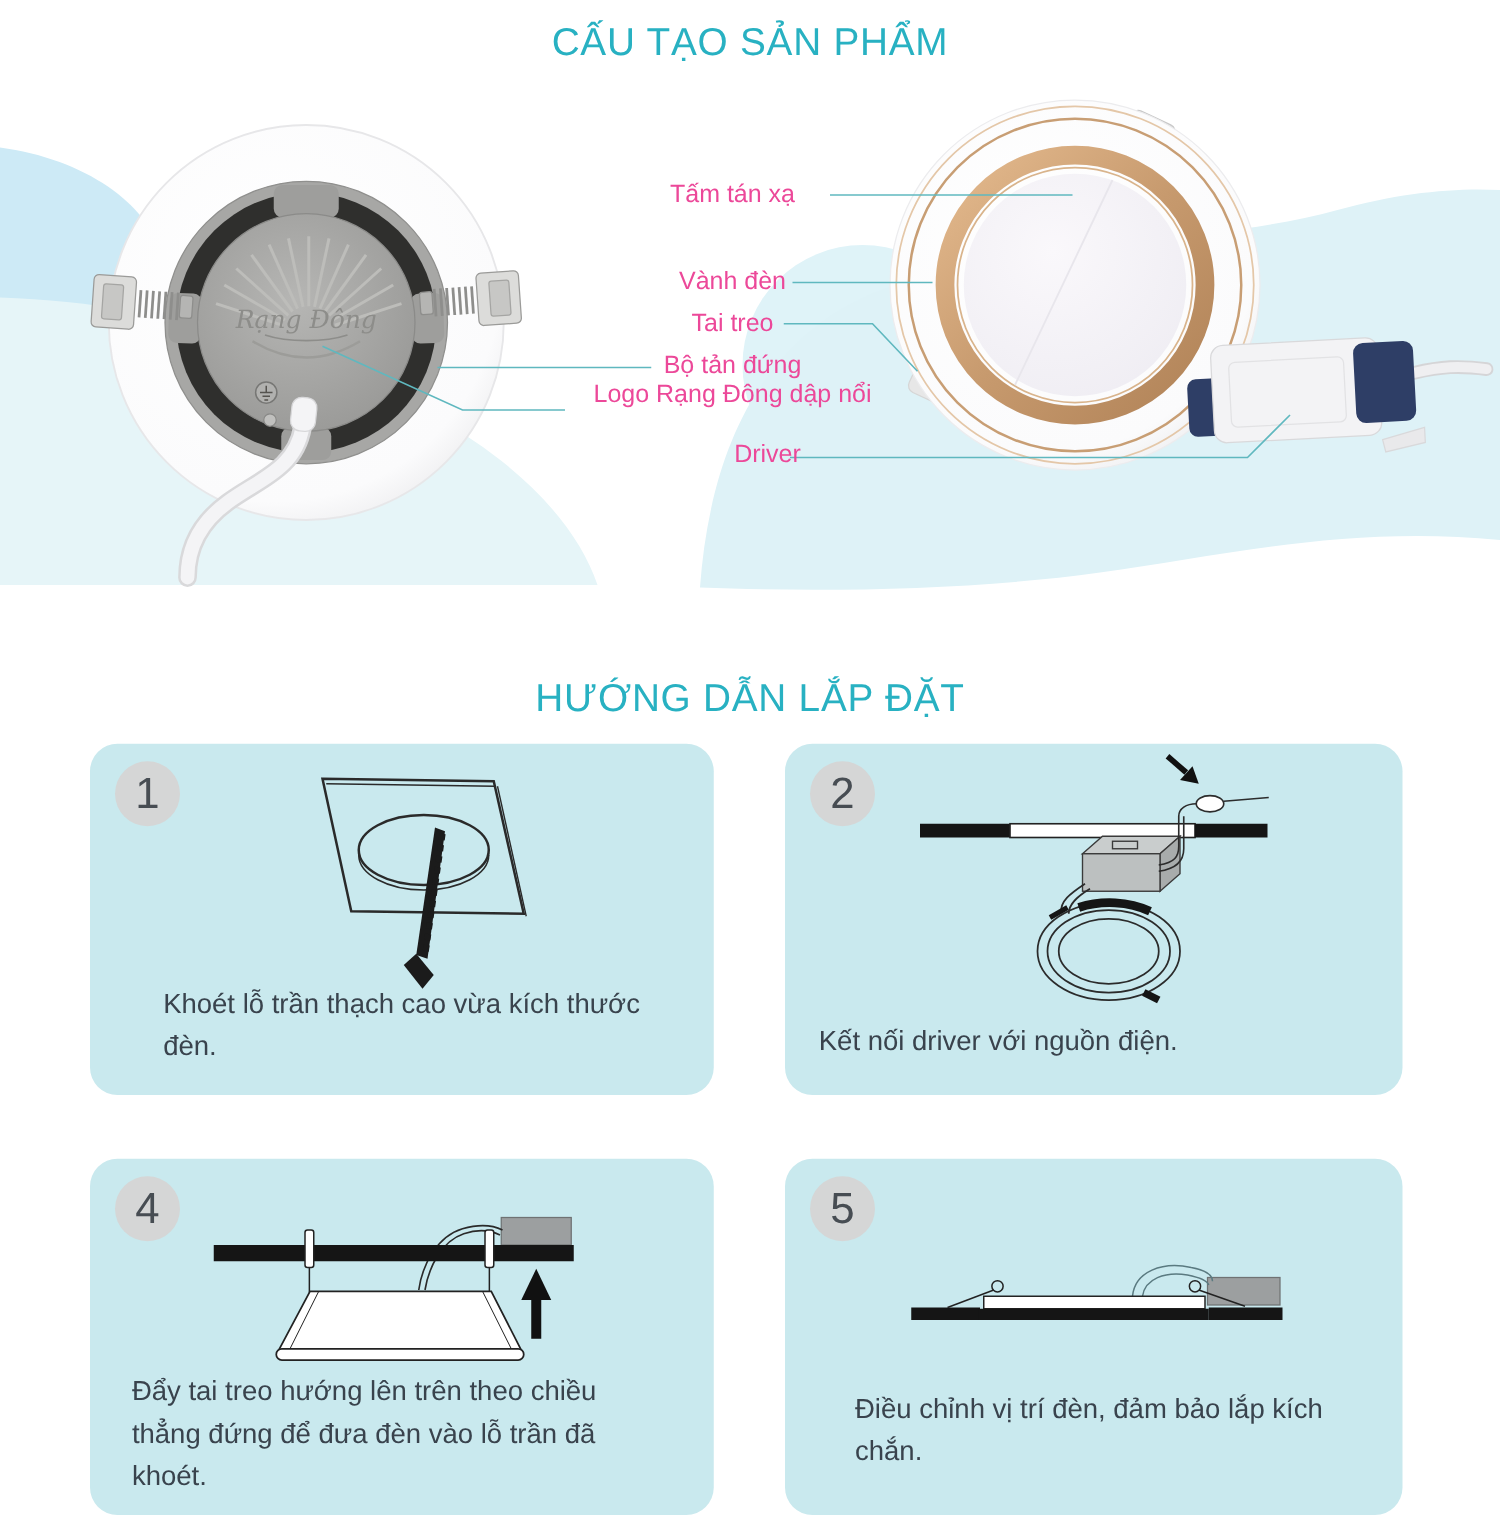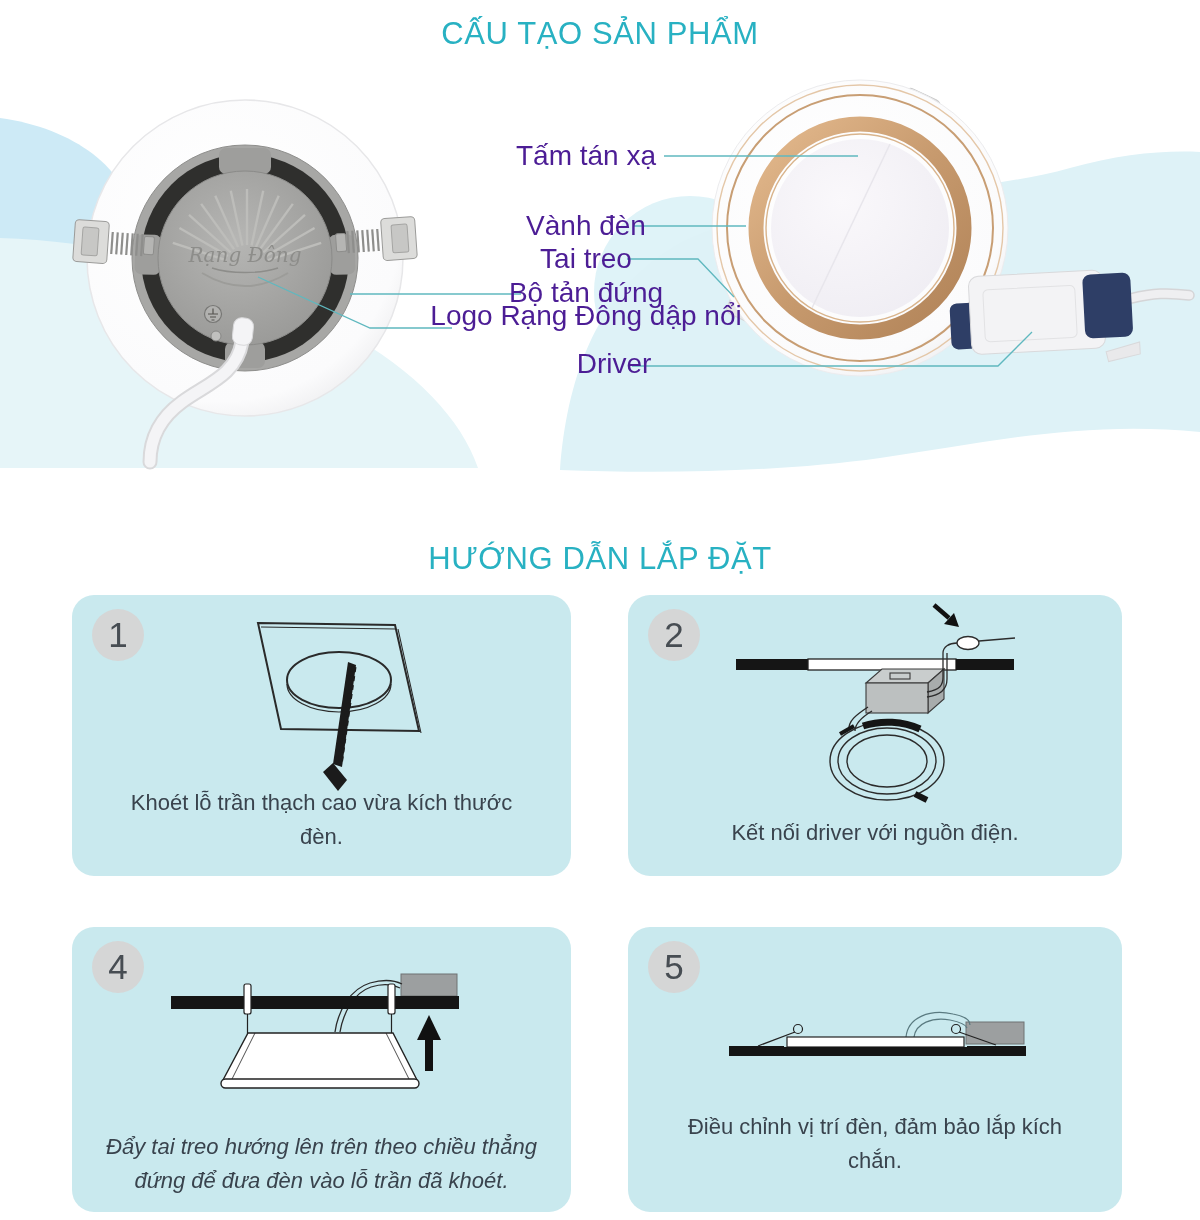--- a/index.html
+++ b/index.html
@@ -4,35 +4,35 @@
 <style>
   html,body{margin:0;padding:0;background:#fff;}
   .page{position:relative;width:1200px;height:1220px;background:#fff;overflow:hidden;
         font-family:"Liberation Sans","DejaVu Sans",sans-serif;}
   .sec-title{position:absolute;left:0;width:100%;text-align:center;color:#28b1c2;
              font-size:31px;font-weight:400;letter-spacing:.6px;}
   #title1{top:16px;}
   #title2{top:541px;}
   .bg-svg,.products-svg{position:absolute;left:0;top:0;}
   .part-label{position:absolute;transform:translate(-50%,-50%);white-space:nowrap;
-              color:#4c1d95;font-size:28px;}
+              color:#ec4899;font-size:20px;}
   .card{position:absolute;background:#c9e9ee;border-radius:22px;}
   #card1{left:72px;top:595px;width:499px;height:281px;}
   #card2{left:628px;top:595px;width:494px;height:281px;}
   #card4{left:72px;top:927px;width:499px;height:285px;}
   #card5{left:628px;top:927px;width:494px;height:285px;}
   .badge{position:absolute;left:20px;top:14px;width:52px;height:52px;border-radius:50%;
          background:#d5d6d6;color:#474d53;font-size:35px;font-weight:400;
          display:flex;align-items:center;justify-content:center;}
   .step-art{position:absolute;left:0;top:0;width:100%;height:100%;}
-  .caption{position:absolute;left:0;right:0;bottom:22px;margin:0 auto;text-align:center;
+  .caption{position:absolute;left:0;right:0;bottom:22px;margin:0 auto;
            color:#39434d;font-size:22px;line-height:34px;}
   #card1 .caption{max-width:382px;}
   #card2 .caption{max-width:440px;bottom:26px;}
-  #card4 .caption{max-width:432px;bottom:14px;font-style:italic;}
+  #card4 .caption{max-width:432px;bottom:14px;}
   #card5 .caption{max-width:382px;bottom:34px;}
 </style>
 </head>
 <body>
 
 <div class="page">
 
   <svg class="bg-svg" width="1200" height="560" viewBox="0 0 1200 560">
     <path d="M 0,118 C 75,128 132,172 130,220 C 128,268 75,296 0,300 Z" fill="#cdeaf6"></path>
     <path d="M 0,238 C 130,242 250,280 345,332 C 415,370 462,420 478,468 L 0,468 Z" fill="#e6f5f8"></path>

